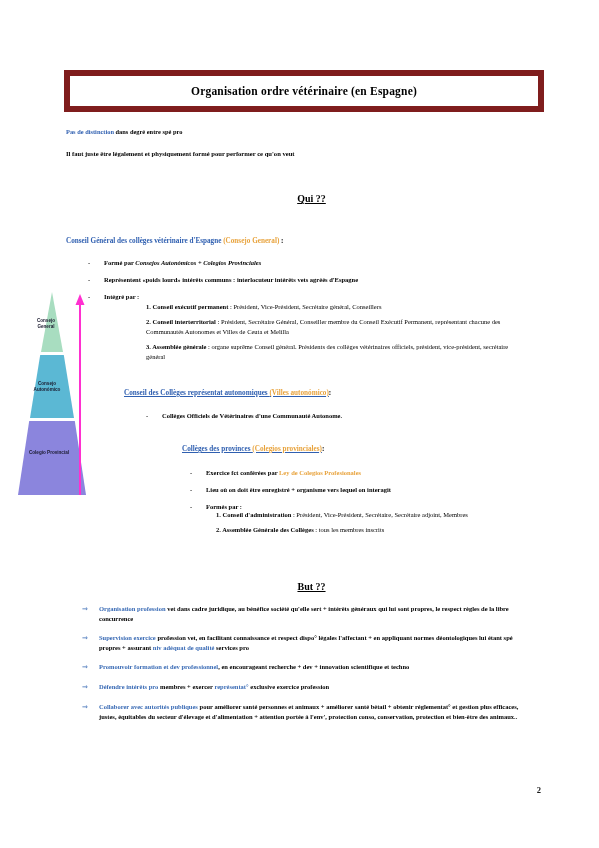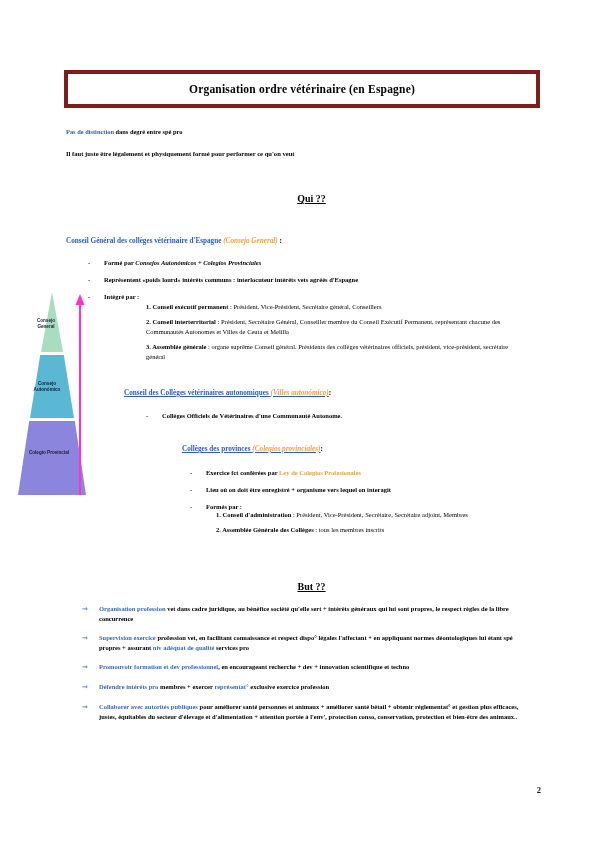--- a/index.html
+++ b/index.html
@@ -6,33 +6,33 @@
   body{
     width:599px;height:848px;background:#ffffff;
     font-family:"Liberation Serif",serif;
     position:relative;overflow:hidden;
   }
   .page{position:absolute;inset:0;}
 
   
   .title-box{
     position:absolute;left:64px;top:70px;width:468px;height:30px;
-    border:4px solid #7f1d1d;background:#ffffff;
+    border:6px solid #7f1d1d;background:#ffffff;
     display:flex;align-items:center;justify-content:center;
   }
   .title-box .title-text{
     font-family:"Liberation Serif",serif;
     font-weight:bold;font-size:11.5px;color:#000000;letter-spacing:.2px;
   }
 
   
   .tx{position:absolute;font-size:6.6px;line-height:1.45;color:#000;}
   .blue{color:#3a6bb5;}
   .blue-strong{color:#2f5fb0;font-weight:bold;}
-  .orange{color:#e8a33d;font-weight:bold;font-style:italic;}
+  .orange{color:#e8a33d;font-weight:bold;}
   .orange-plain{color:#e8a33d;}
   .b{font-weight:bold;}
   .i{font-style:italic;}
   .u{}
 
   .intro1{left:66px;top:127px;width:420px;font-size:6.4px;}
   .intro2{left:66px;top:149px;width:440px;font-size:6.6px;font-weight:bold;}
 
   
   .sec-head{
@@ -132,21 +132,21 @@
     </div>
     <div class="nrow">
       <span class="nnum">2. Conseil interterritorial</span><span> : Président, Secrétaire Général, Conseiller membre du Conseil Exécutif Permanent, représentant chacune des Communautés Autonomes et Villes de Ceuta et Melilla</span>
     </div>
     <div class="nrow">
       <span class="nnum">3. Assemblée générale</span><span> : organe suprême Conseil général. Présidents des collèges vétérinaires officiels, président, vice-président, secrétaire général</span>
     </div>
   </div>
 
   <div class="head-blue h-autonomic">
-    <span>Conseil des Collèges vétérinaires autonomiques </span><span class="orange">(Villes autonómico)</span><span class="b" style="color:#000;text-decoration:none;display:inline-block"> :</span>
+    <span>Conseil des Collèges représentat autonomiques </span><span class="orange">(Villes autonómico)</span><span class="b" style="color:#000;text-decoration:none;display:inline-block"> :</span>
   </div>
   <div class="blist list-autonomic">
     <div class="row">
       <span class="dash">-</span>
       <span class="txt">Collèges Officiels de Vétérinaires d'une Communauté Autonome.</span>
     </div>
   </div>
 
   <div class="head-blue h-provincial">
     <span>Collèges des provinces </span><span class="orange">(Colegios provinciales)</span><span class="b" style="color:#000;text-decoration:none;display:inline-block"> :</span>

